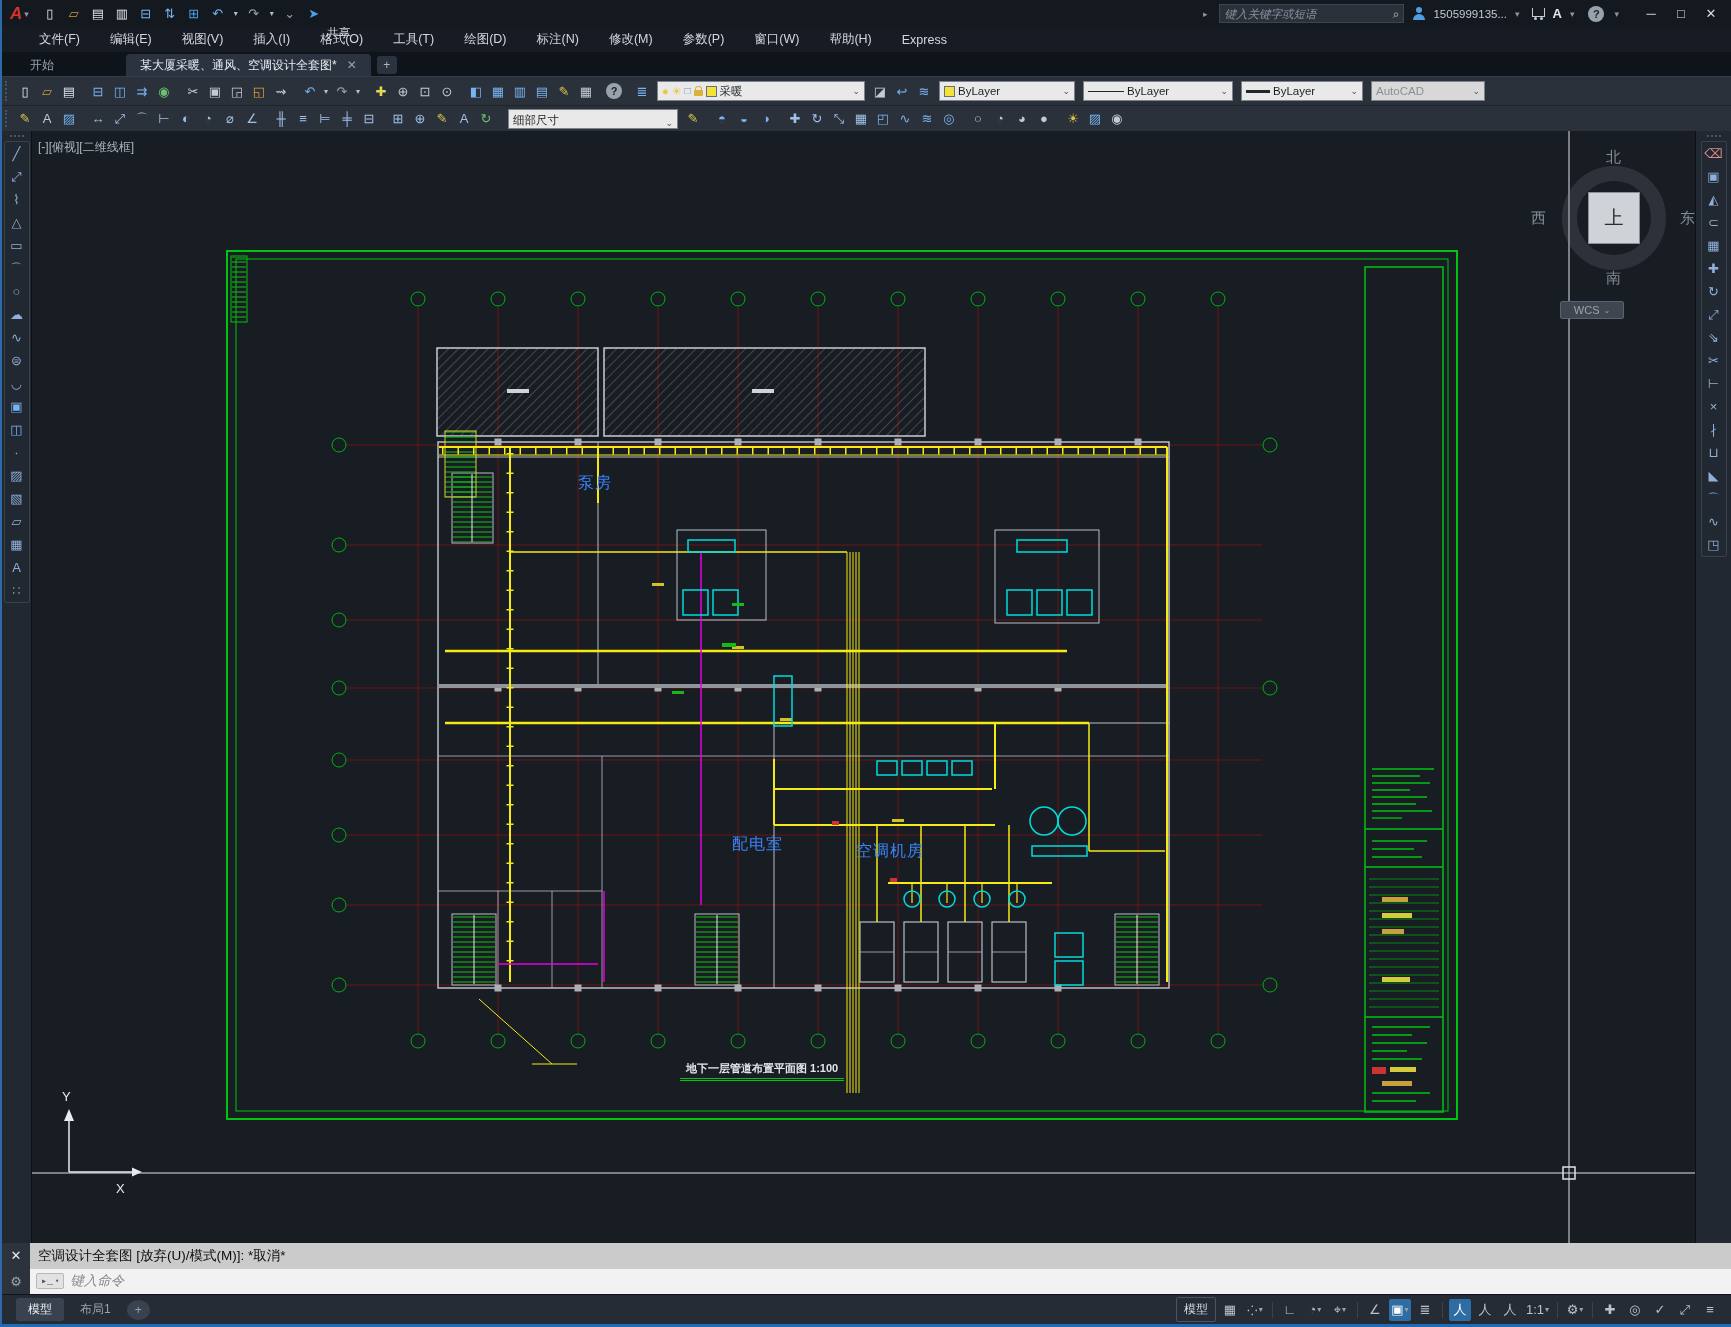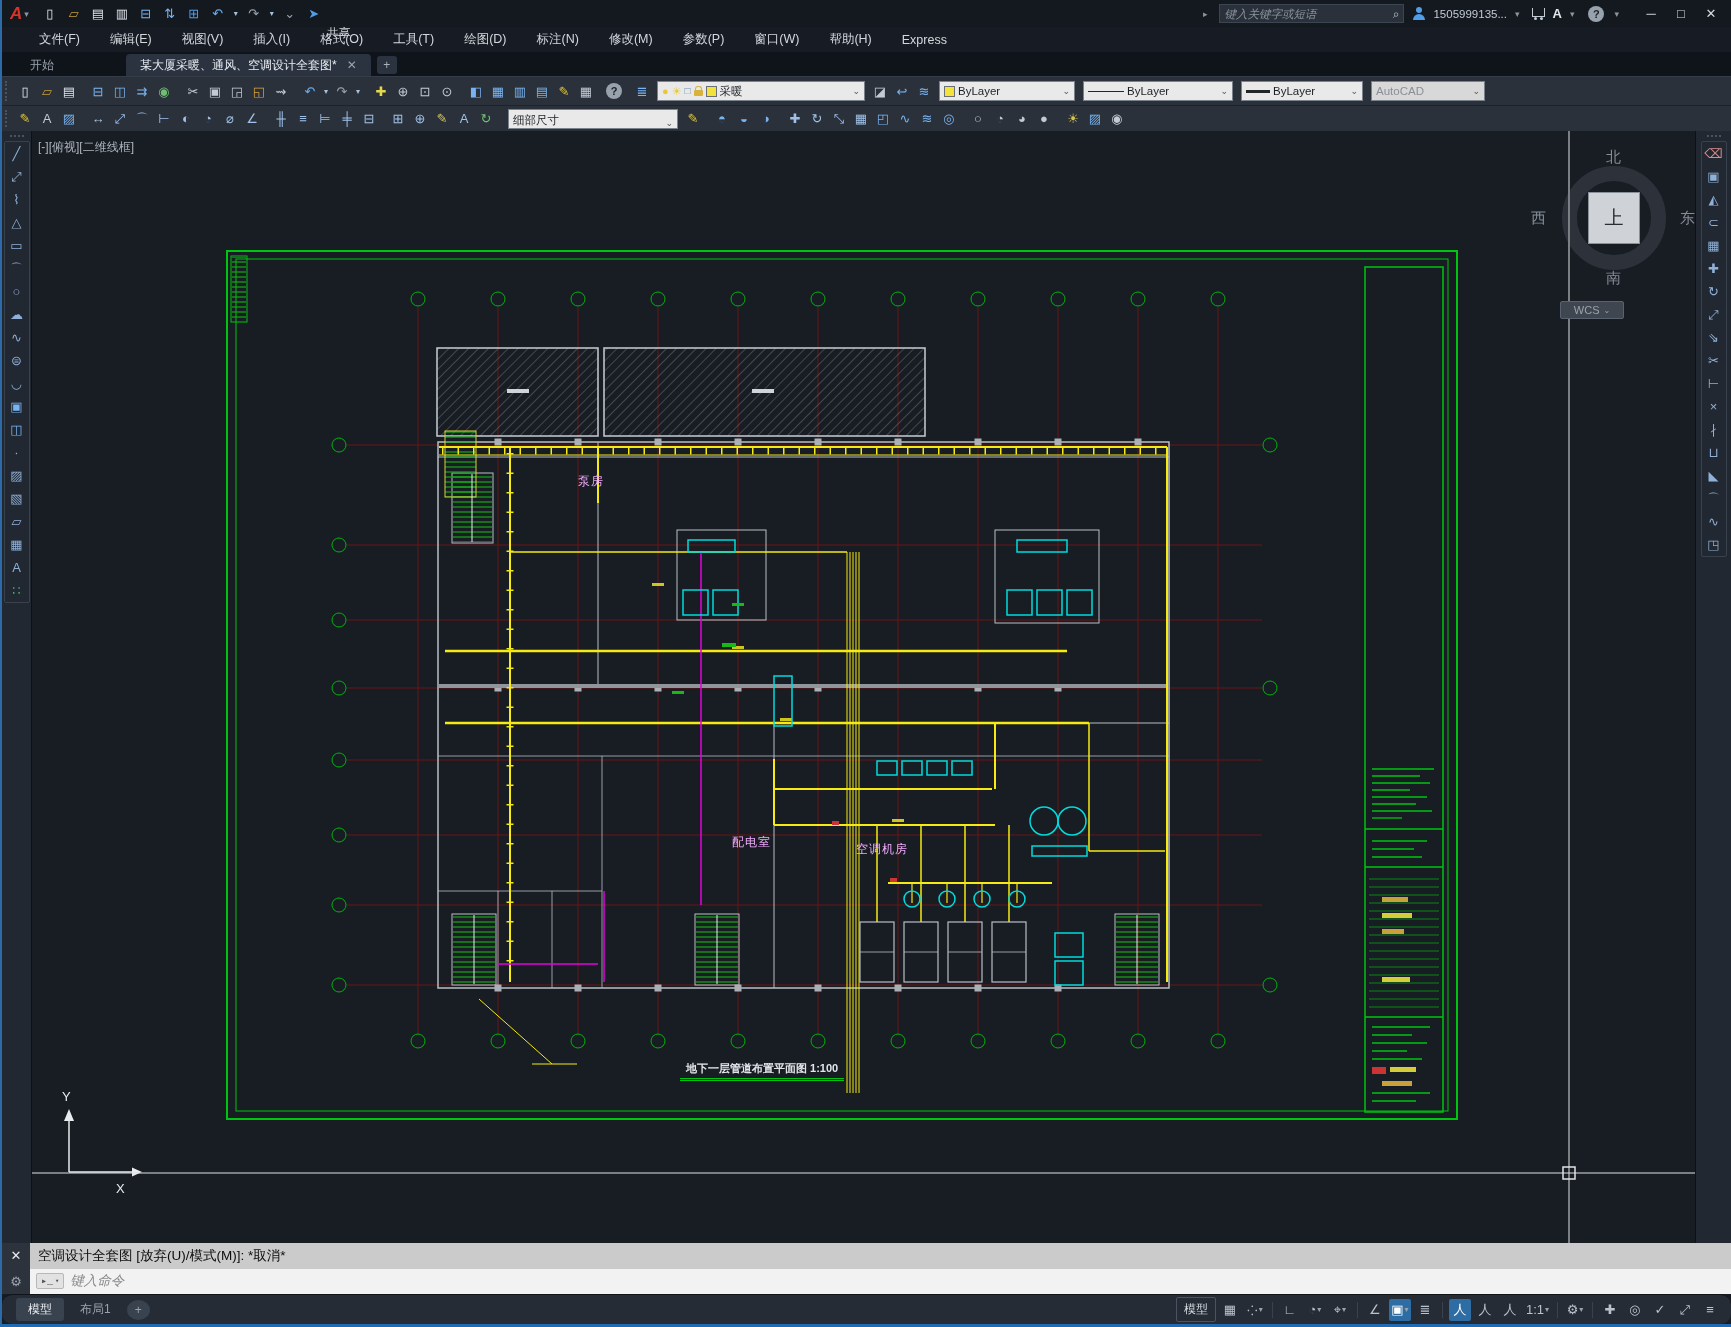--- a/index.html
+++ b/index.html
@@ -96,40 +96,40 @@
              border:15px solid rgba(120,128,140,0.22); z-index:4; }
   .vc-cube { position:absolute; left:1556px; top:61px; width:52px; height:52px; background:#cfd2d6;
              border:1px solid #8a9099; color:#2a2e33; display:flex; align-items:center; justify-content:center;
              font-size:19px; z-index:5; }
   .vc-lbl { position:absolute; color:#858d97; font-size:15px; z-index:5; }
   .wcs { position:absolute; left:1528px; top:170px; width:64px; height:18px; background:#3f4650;
          border:1px solid #596270; border-radius:2px; color:#9aa2ac; font-size:11px;
          display:flex; align-items:center; justify-content:center; gap:4px; z-index:5; }
   .wcs .chev { font-size:8px; }
 
-  .room-label { position:absolute; color:#f0abfc; font-size:12px; letter-spacing:1px; z-index:3; }
+  .room-label { position:absolute; color:#3b82f6; font-size:16px; letter-spacing:1px; z-index:3; }
   .sheet-title { position:absolute; left:648px; top:930px; color:#e2e6ea; font-size:11px; font-weight:bold;
                  border-bottom:3px double #00c410; padding:0 6px 2px 6px; z-index:3; }
   .ucs-lbl { position:absolute; color:#e8ecef; font-size:13px; z-index:4; }
 
   
   .cmd { height:51px; display:flex; flex-direction:column; }
   .cmd-row { display:flex; flex:1; }
   .cmd-gut { width:28px; background:#2c333d; color:#e8ecef; display:flex; align-items:center;
              justify-content:center; font-size:13px; }
   .cmd-hist { flex:1; background:#cbcbcb; color:#0d0d0d; font-size:13.5px; display:flex; align-items:center;
               padding-left:8px; }
   .cmd-in { flex:1; background:#f2f2f2; display:flex; align-items:center; padding-left:6px; gap:6px; }
   .cmd-chip { display:flex; align-items:center; gap:2px; background:#e2e2e2; border:1px solid #b8b8b8;
               border-radius:2px; padding:1px 4px; font-size:10px; color:#555;
               font-family:"Liberation Mono",monospace; }
   .cmd-prompt { color:#8a8a8a; font-size:13.5px; font-style:italic; }
 
   
-  .statusbar { height:30px; background:#262c36; display:flex; align-items:center; border-top:1px solid #10141a;border-radius:10px; }
+  .statusbar { height:30px; background:#262c36; display:flex; align-items:center; border-top:1px solid #10141a; }
   .ltabs { display:flex; align-items:center; gap:4px; padding-left:14px; }
   .ltab { padding:3px 12px; font-size:12px; color:#9aa2ad; border-radius:3px; }
   .ltab.active { background:#39424f; color:#e8ecf0; }
   .ltab.plus { padding:3px 8px; background:#39424f; border-radius:50%; }
   .sright { margin-left:auto; display:flex; align-items:center; gap:3px; padding-right:10px; }
   .sico { min-width:22px; height:22px; display:flex; align-items:center; justify-content:center;
           color:#b9c2cd; font-size:13px; border-radius:2px; padding:0 2px; }
   .sico.active { background:#2e6da4; color:#fff; }
   .sbtn { color:#d4d9df; font-size:12px; padding:3px 7px; border:1px solid #4a5361; border-radius:2px; }
   .ssep { width:1px; height:16px; background:#3a4250; margin:0 3px; }

